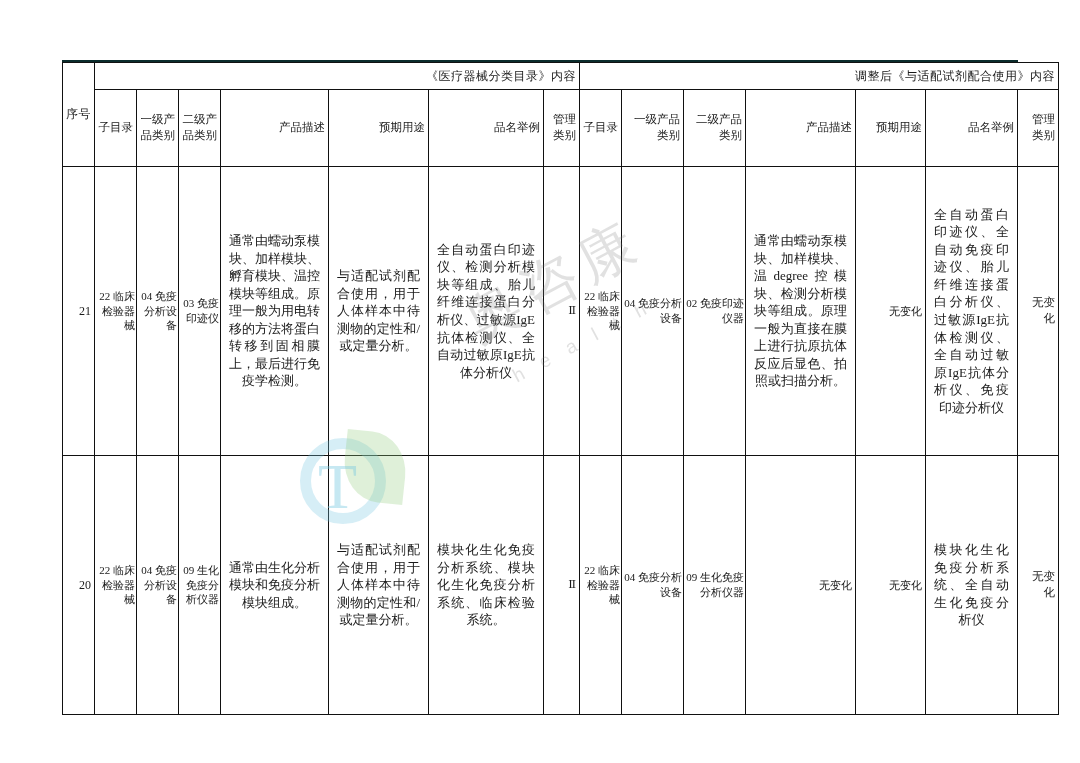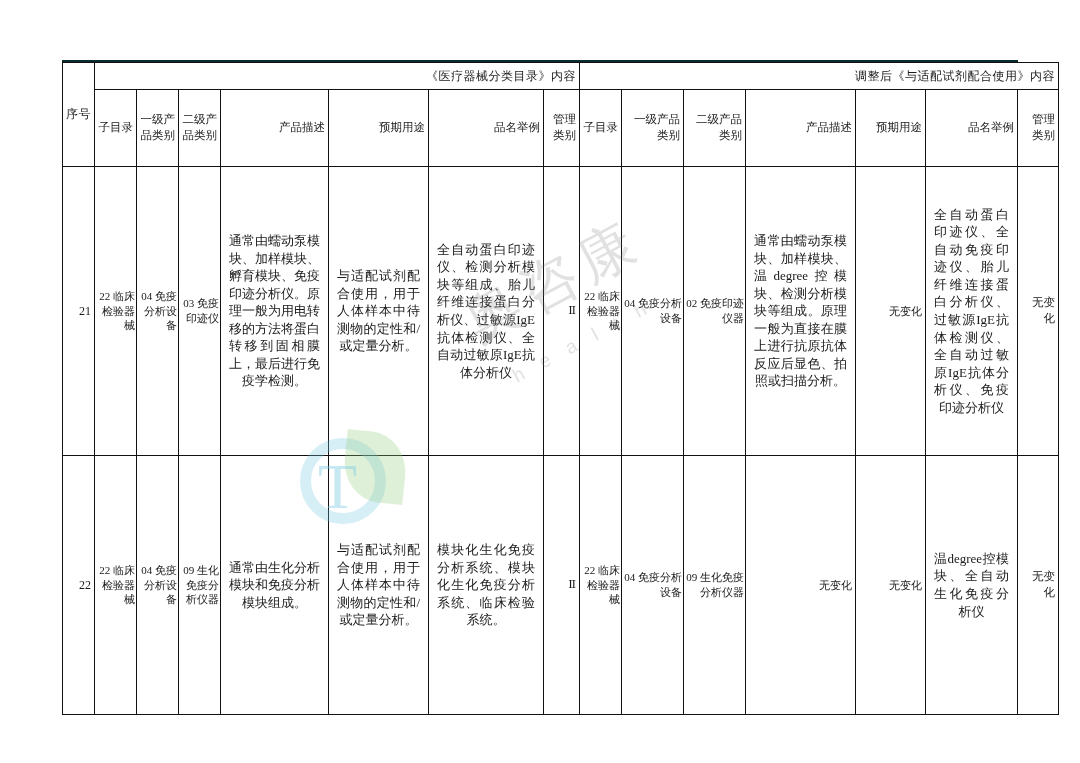--- a/index.html
+++ b/index.html
@@ -188,50 +188,50 @@
       <td class="col-head">预期用途</td>
       <td class="col-head">品名举例</td>
       <td class="col-head">管理类别</td>
     </tr>
 
     <tr class="row-21">
       <td class="cell idx">21</td>
       <td class="cell narrow">22 临床检验器械</td>
       <td class="cell narrow">04 免疫分析设备</td>
       <td class="cell narrow">03 免疫印迹仪</td>
-      <td class="cell desc">通常由蠕动泵模块、加样模块、孵育模块、免疫印迹分析仪。原理一般为用电转移的方法将蛋白转移到固相膜上，最后进行免疫学检测。</td>
+      <td class="cell desc">通常由蠕动泵模块、加样模块、孵育模块、温控模块等组成。原理一般为用电转移的方法将蛋白转移到固相膜上，最后进行免疫学检测。</td>
       <td class="cell desc">与适配试剂配合使用，用于人体样本中待测物的定性和/或定量分析。</td>
       <td class="cell desc">全自动蛋白印迹仪、检测分析模块等组成、胎儿纤维连接蛋白分析仪、过敏源IgE抗体检测仪、全自动过敏原IgE抗体分析仪</td>
       <td class="cell mgmt">Ⅱ</td>
 
       <td class="cell narrow">22 临床检验器械</td>
       <td class="cell narrow">04 免疫分析设备</td>
       <td class="cell narrow">02 免疫印迹仪器</td>
       <td class="cell desc">通常由蠕动泵模块、加样模块、温degree控模块、检测分析模块等组成。原理一般为直接在膜上进行抗原抗体反应后显色、拍照或扫描分析。</td>
       <td class="cell">无变化</td>
       <td class="cell desc">全自动蛋白印迹仪、全自动免疫印迹仪、胎儿纤维连接蛋白分析仪、过敏源IgE抗体检测仪、全自动过敏原IgE抗体分析仪、免疫印迹分析仪</td>
       <td class="cell mgmt">无变化</td>
     </tr>
 
     <tr class="row-22">
-      <td class="cell idx">22</td>
+      <td class="cell idx">20</td>
       <td class="cell narrow">22 临床检验器械</td>
       <td class="cell narrow">04 免疫分析设备</td>
       <td class="cell narrow">09 生化免疫分析仪器</td>
       <td class="cell desc">通常由生化分析模块和免疫分析模块组成。</td>
       <td class="cell desc">与适配试剂配合使用，用于人体样本中待测物的定性和/或定量分析。</td>
       <td class="cell desc">模块化生化免疫分析系统、模块化生化免疫分析系统、临床检验系统。</td>
       <td class="cell mgmt">Ⅱ</td>
 
       <td class="cell narrow">22 临床检验器械</td>
       <td class="cell narrow">04 免疫分析设备</td>
       <td class="cell narrow">09 生化免疫分析仪器</td>
       <td class="cell">无变化</td>
       <td class="cell">无变化</td>
-      <td class="cell desc">温degree控模块、全自动生化免疫分析仪</td>
+      <td class="cell desc">模块化生化免疫分析系统、全自动生化免疫分析仪</td>
       <td class="cell mgmt">无变化</td>
     </tr>
   </tbody>
     </table>
 
   <div class="wm wm-text">奥咨康</div>
   <div class="wm wm-sub">h e a l t h</div>
   <div class="wm wm-logo">
     <div class="ring"></div>
     <div class="leaf"></div>

